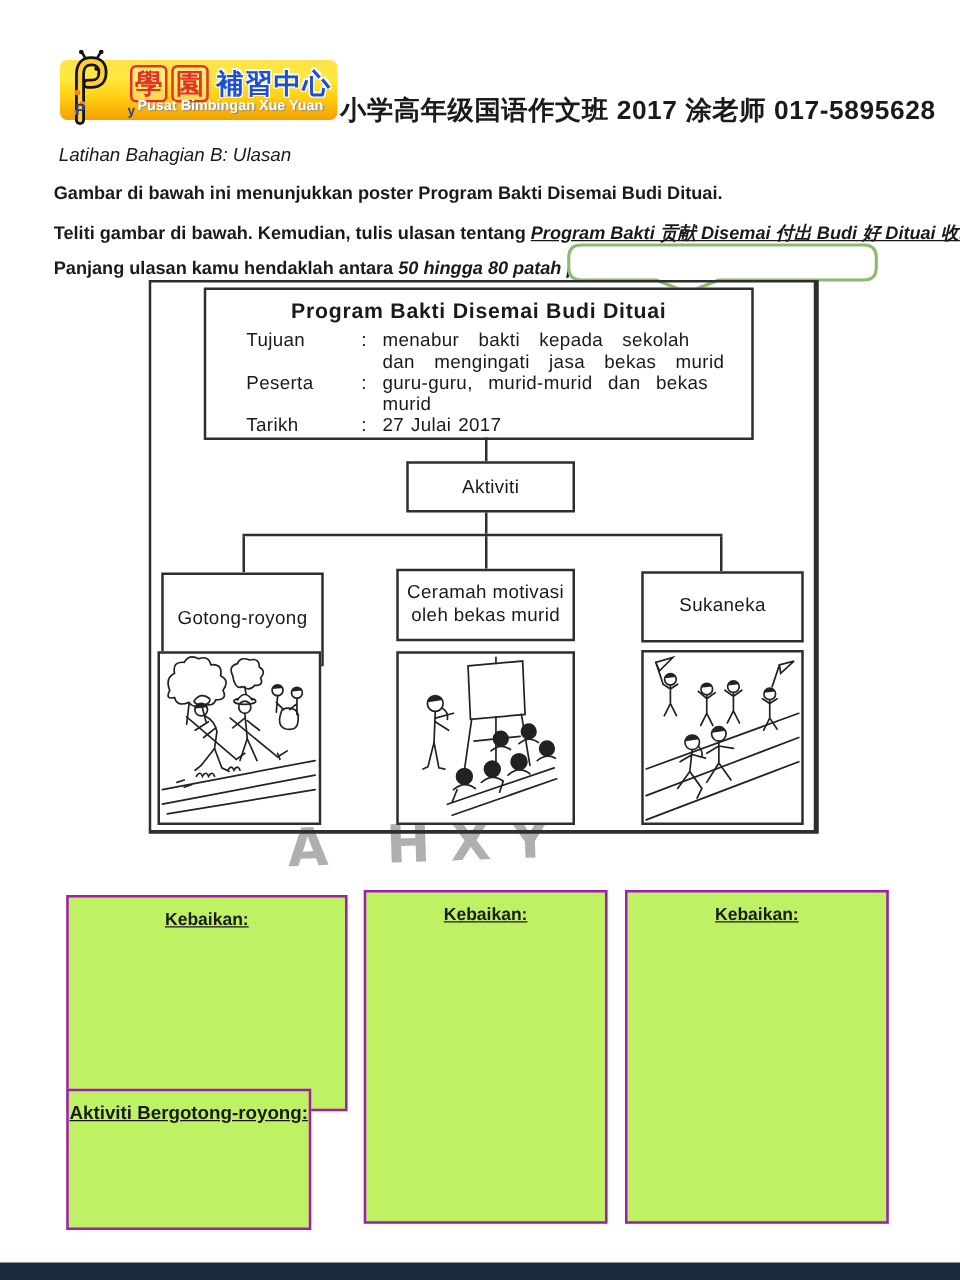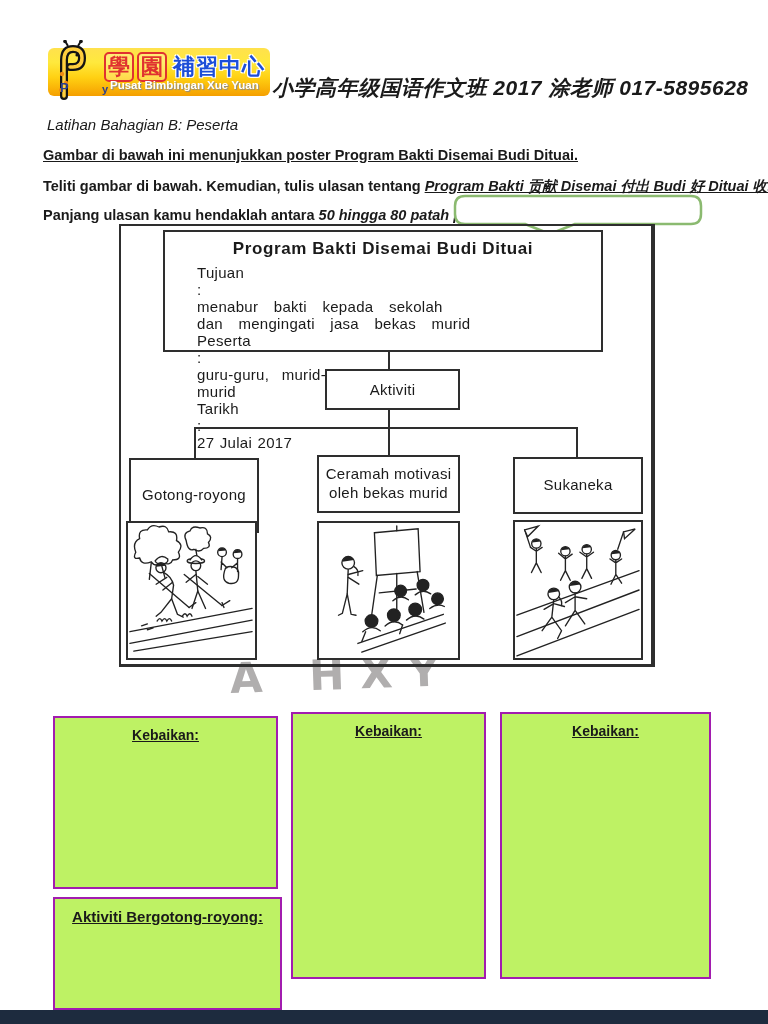--- a/index.html
+++ b/index.html
@@ -15,39 +15,39 @@
   .zh-box{width:26px;height:26px;border:2.5px solid #e03230;border-radius:5px;margin-right:3px;
     color:#e03230;font-size:22px;font-weight:bold;line-height:26px;text-align:center;
     background:rgba(255,255,255,.25);}
   .zh-blue{font-size:22px;font-weight:bold;color:#1d4ed8;margin-left:3px;letter-spacing:1px;
     text-shadow:1px 1px 0 #fff,-1px -1px 0 #fff,1px -1px 0 #fff,-1px 1px 0 #fff;}
   .roman{left:110px;top:79px;width:160px;text-align:left;color:#fff;font-size:11.5px;
     font-weight:bold;text-shadow:1px 1px 1px #8a8a8a;white-space:nowrap;}
   .mono{color:#2a3f8f;font-weight:bold;}
   .mono-p{left:60px;top:80px;font-size:13px;}
   .mono-y{left:102px;top:83px;font-size:11px;}
-  .course-title{left:272px;top:74px;font-size:21px;font-weight:bold;letter-spacing:.5px;white-space:nowrap;font-style:italic;}
+  .course-title{left:272px;top:74px;font-size:21px;font-weight:bold;letter-spacing:.5px;white-space:nowrap;}
 
   
   .section-label{left:47px;top:116px;font-size:15px;font-style:italic;}
   .tline{font-size:14.5px;font-weight:bold;white-space:nowrap;}
-  .l1{left:43px;top:147px;text-decoration:underline;}
+  .l1{left:43px;top:147px;}
   .l2{left:43px;top:177px;}
   .l3{left:43px;top:207px;}
   .emph{font-style:italic;}
   .emph.u{text-decoration:underline;}
   .callout{left:453px;top:194px;}
 
   
   .frame{left:119px;top:224px;width:530px;height:438px;border:2px solid #2e2e2e;
     border-right-width:4px;border-bottom-width:3px;background:transparent;}
   .infobox{left:163px;top:230px;width:436px;height:118px;border:2px solid #2e2e2e;background:#fff;}
   .info-title{padding-top:7px;text-align:center;font-size:17px;font-weight:bold;letter-spacing:.6px;}
   .details{position:absolute;left:32px;top:32px;width:392px;font-size:15px;line-height:17px;letter-spacing:.3px;}
-  .drow{display:flex;flex-direction:column;}
+  .drow{display:flex;}
   .d-label{width:92px;flex:none;}
   .d-colon{width:17px;flex:none;}
   .d-value{flex:1;white-space:pre-line;}
   .ws-wide{word-spacing:11px;}
   .ws-mid{word-spacing:8px;}
   .ws-sm{word-spacing:1px;}
 
   .conn{background:#2e2e2e;}
   .nodebox{left:325px;top:369px;width:131px;height:37px;border:2px solid #2e2e2e;background:#fff;
     display:flex;align-items:center;justify-content:center;font-size:15px;letter-spacing:.3px;}
@@ -63,21 +63,21 @@
 
   
   .watermark{left:230px;top:650px;font-family:"DejaVu Sans",sans-serif;font-size:42px;font-weight:bold;
     color:#b0aeae;letter-spacing:16px;transform:rotate(-2deg);z-index:0;}
 
   
   .answer-box{border:2px solid #a21caf;background:#bef264;z-index:2;box-sizing:border-box;margin-top:34px;}
   .k1{left:53px;top:682px;width:225px;height:173px;}
   .k2{left:291px;top:678px;width:195px;height:267px;}
   .k3{left:500px;top:678px;width:211px;height:267px;}
-  .a1{left:53px;top:863px;width:229px;height:113px;}
+  .a1{left:53px;top:837px;width:196px;height:113px;}
   .answer-label{margin-top:9px;text-align:center;font-weight:bold;font-size:14px;text-decoration:underline;}
   .a1 .answer-label{font-size:15px;}
 
   .bottom-bar{left:0;top:1010px;width:768px;height:14px;background:#1d2b3e;z-index:3;}
 
   svg{display:block;}
 </style>
 </head>
 <body>
 
@@ -101,21 +101,21 @@
     <span class="zh-box">學</span>
     <span class="zh-box">園</span>
     <span class="zh-blue">補習中心</span>
   </div>
   <div class="abs roman">Pusat Bimbingan Xue Yuan</div>
   <span class="abs mono mono-p">P</span>
   <span class="abs mono mono-y">y</span>
 
   <div class="abs course-title">小学高年级国语作文班 2017  涂老师 017-5895628</div>
 
-  <div class="abs section-label">Latihan Bahagian B: Peserta</div>
+  <div class="abs section-label">Latihan Bahagian B: Ulasan</div>
 
   <div class="abs tline l1">Gambar di bawah ini menunjukkan poster Program Bakti Disemai Budi Dituai.</div>
 
   <div class="abs tline l2">
     <span>Teliti gambar di bawah. Kemudian, tulis ulasan tentang </span><span class="emph u">Program Bakti 贡献 Disemai 付出 Budi 好 Dituai 收获</span>
   </div>
 
   <div class="abs tline l3">
     <span>Panjang ulasan kamu hendaklah antara </span><span class="emph">50 hingga 80 patah perkataan</span><span>.</span>
   </div>

